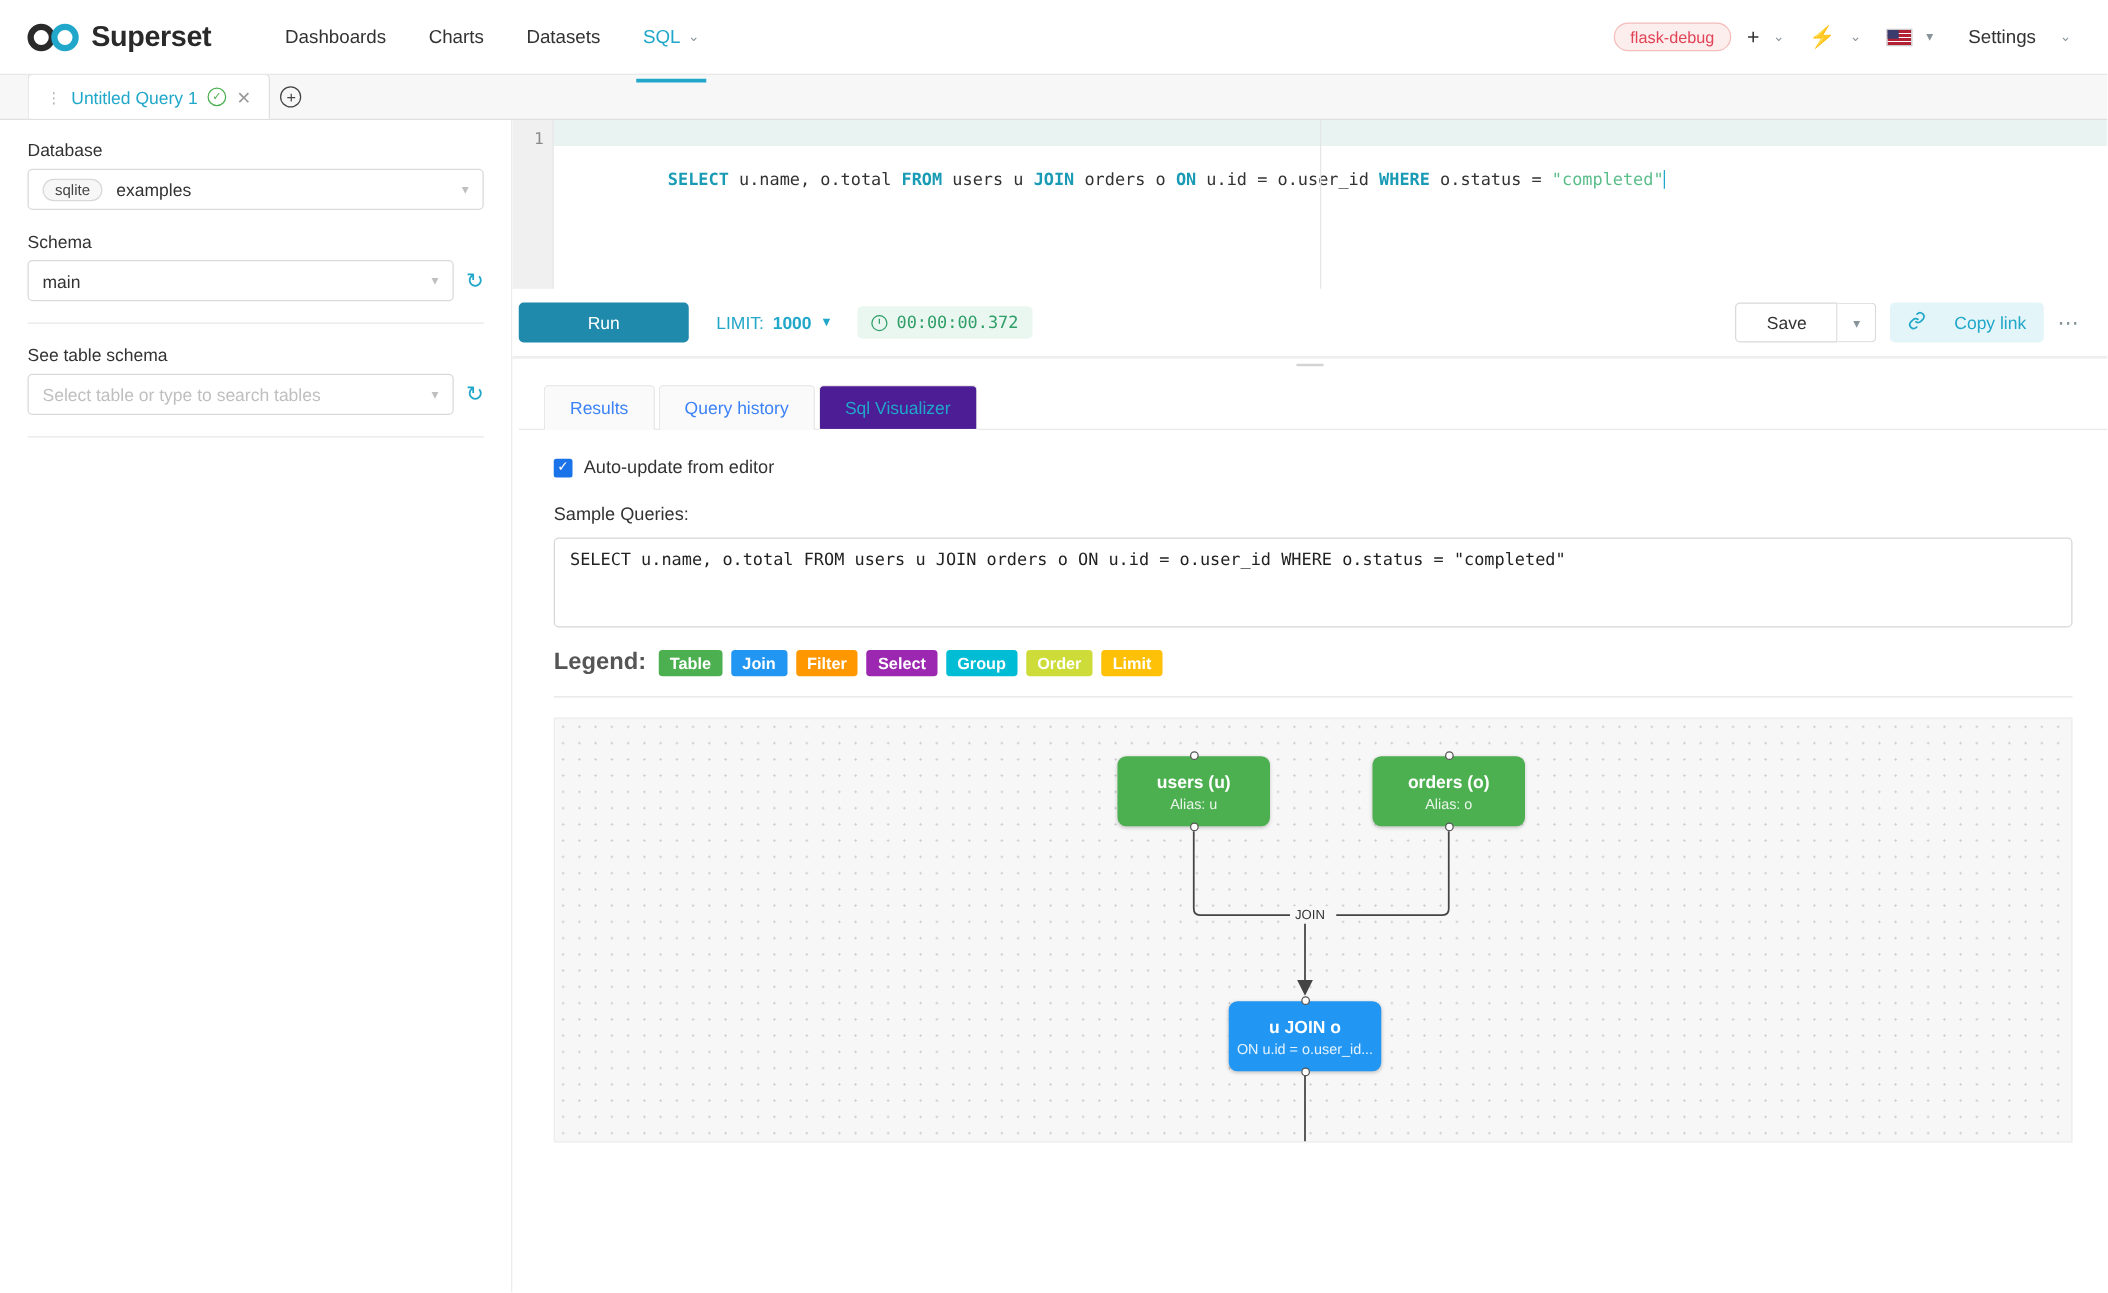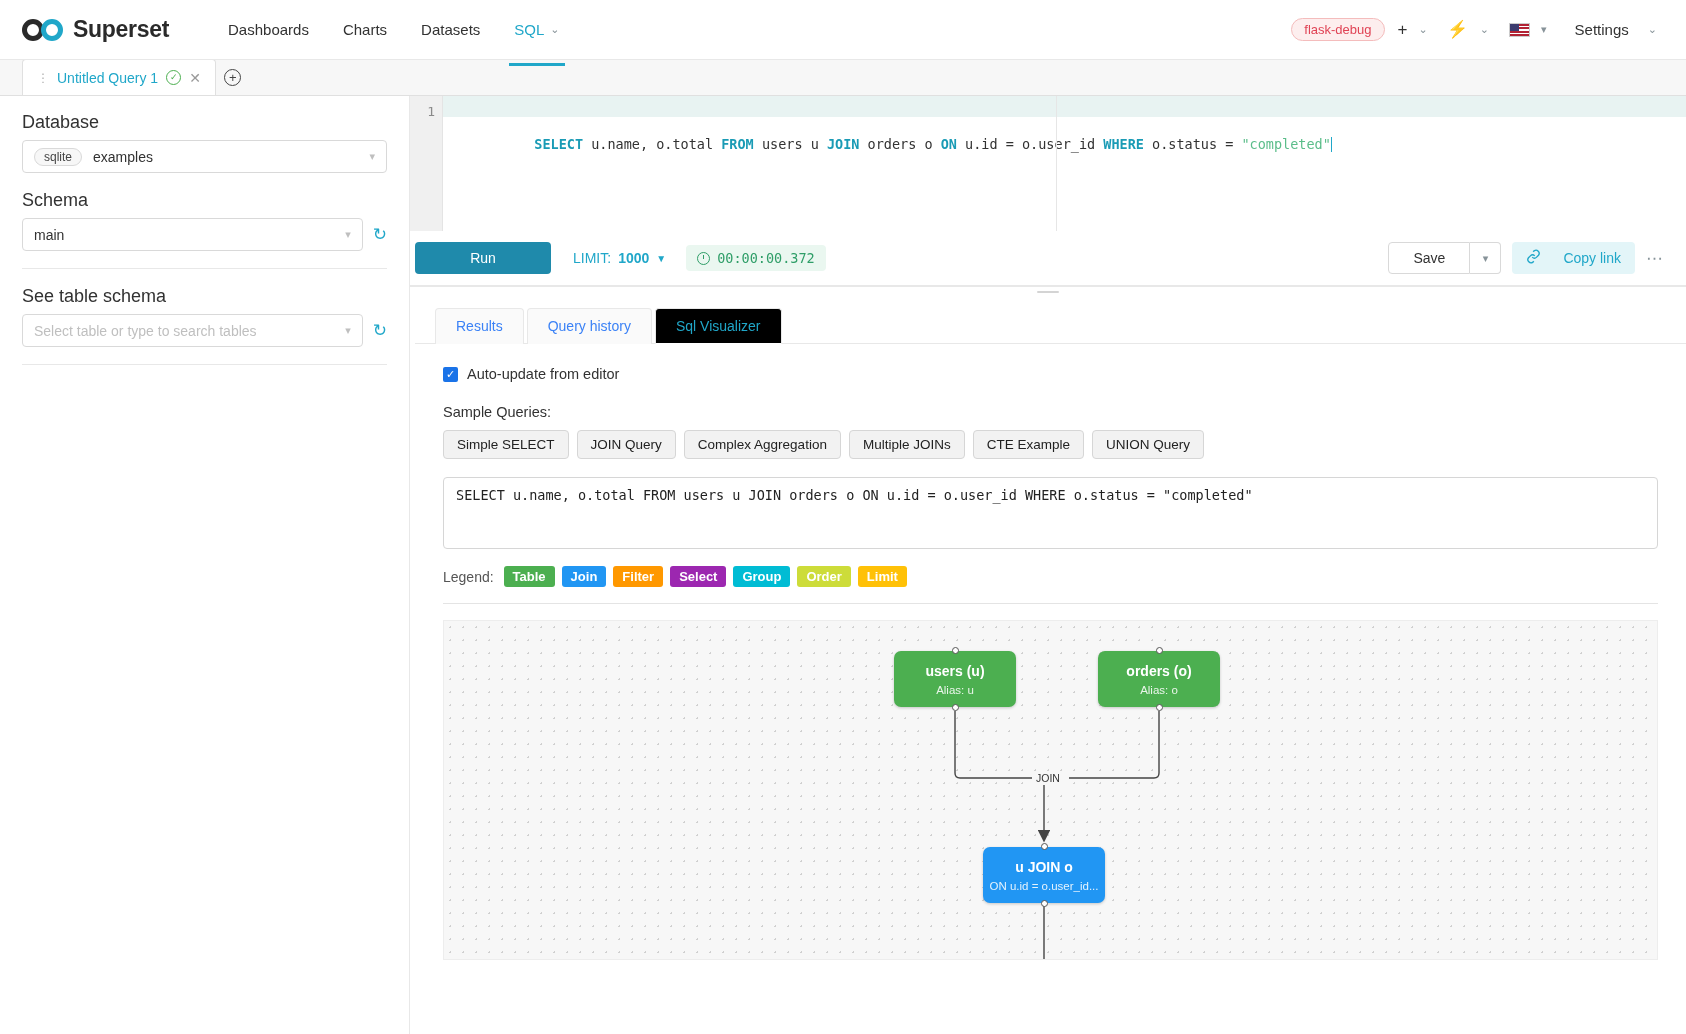--- a/index.html
+++ b/index.html
@@ -84,21 +84,21 @@
     font-size:13px; line-height:1; color:#444;
   }
 
   
   .main { display:flex; height:calc(1034px - 60px - 36px); }
 
   .sidebar {
     width:410px; border-right:1px solid #e8e8e8; padding:16px 22px 0 22px;
     background:#fff; flex-shrink:0;
   }
-  .field-label { font-size:18px; color:#323232; margin-bottom:7px; }
+  .field-label { font-size:14px; color:#323232; margin-bottom:7px; }
   .select-box {
     height:33px; border:1px solid #d9d9d9; border-radius:4px;
     display:flex; align-items:center; padding:0 11px; background:#fff;
     font-size:14px; color:#323232; cursor:pointer;
   }
   .select-box .chev { margin-left:auto; color:#bfbfbf; font-size:11px; }
   .db-pill {
     border:1px solid #d9d9d9; background:#f7f7f7; border-radius:11px;
     padding:1px 9px; font-size:12px; color:#444; margin-right:11px;
   }
@@ -194,21 +194,21 @@
     background:#fff; padding-left:5px;
   }
   .subtabs {
     display:flex; gap:0; padding:10px 0 0 20px; border-bottom:1px solid #e8e8e8;
   }
   .subtab {
     padding:9px 20px; font-size:14px; color:#3b82f6; cursor:pointer;
     background:#fafafa; border:1px solid #e8e8e8; border-bottom:none;
     border-radius:4px 4px 0 0; margin-right:3px; position:relative; top:1px;
   }
-  .subtab.active { background:#000000; color:#20a7c9; border-bottom:1px solid #fff; }
+  .subtab.active { background:#4c1d95; color:#20a7c9; border-bottom:1px solid #fff; }
 
   .viz {
     flex:1; overflow:hidden; padding:22px 28px 0 28px;
   }
   .viz h2 { font-size:22px; margin:20px 0 18px 0; color:#232323; }
   .chk-row { display:flex; align-items:center; gap:9px; margin-bottom:22px; }
   .chk {
     width:15px; height:15px; background:#1a73e8; border-radius:2px;
     display:flex; align-items:center; justify-content:center;
     color:#fff; font-size:11px; line-height:1; cursor:pointer;
@@ -223,21 +223,21 @@
   }
   .sql-area {
     width:100%; height:72px; border:1px solid #d6d6d6; border-radius:4px;
     padding:9px 12px; font-family:"DejaVu Sans Mono", monospace; font-size:13.5px;
     color:#222; resize:none; outline:none; margin-bottom:14px;
   }
   .legend-row {
     display:flex; align-items:center; gap:7px; padding-bottom:16px;
     border-bottom:1px solid #e4e4e4; margin-bottom:0;
   }
-  .legend-label { font-size:14px; color:#555; margin-right:3px; }
+  .legend-label { font-size:19px; color:#555; margin-right:3px;font-weight:bold; }
   .lg {
     color:#fff; border-radius:3px; padding:3px 9px; font-size:13px; font-weight:bold;
   }
 
   
   .canvas {
     position:relative; height:340px; margin-top:16px;
     background-color:#f7f7f7;
     background-image:radial-gradient(#d0d0d0 1px, transparent 1px);
     background-size:13px 13px;
@@ -423,28 +423,20 @@
       </div>
 
       <div class="viz">
 
         <div class="chk-row">
           <span class="chk">✓</span>
           <span class="chk-label">Auto-update from editor</span>
         </div>
 
         <div class="sq-label">Sample Queries:</div>
-        <div class="sq-row">
-          <button class="sq-btn">Simple SELECT</button>
-          <button class="sq-btn">JOIN Query</button>
-          <button class="sq-btn">Complex Aggregation</button>
-          <button class="sq-btn">Multiple JOINs</button>
-          <button class="sq-btn">CTE Example</button>
-          <button class="sq-btn">UNION Query</button>
-        </div>
 
         <textarea class="sql-area" style="">SELECT u.name, o.total FROM users u JOIN orders o ON u.id = o.user_id WHERE o.status = "completed"</textarea>
 
         <div class="legend-row">
           <span class="legend-label">Legend:</span>
           <span class="lg" style="background: rgb(76, 175, 80);">Table</span>
           <span class="lg" style="background: rgb(33, 150, 243);">Join</span>
           <span class="lg" style="background: rgb(255, 152, 0);">Filter</span>
           <span class="lg" style="background: rgb(156, 39, 176);">Select</span>
           <span class="lg" style="background: rgb(0, 188, 212);">Group</span>

